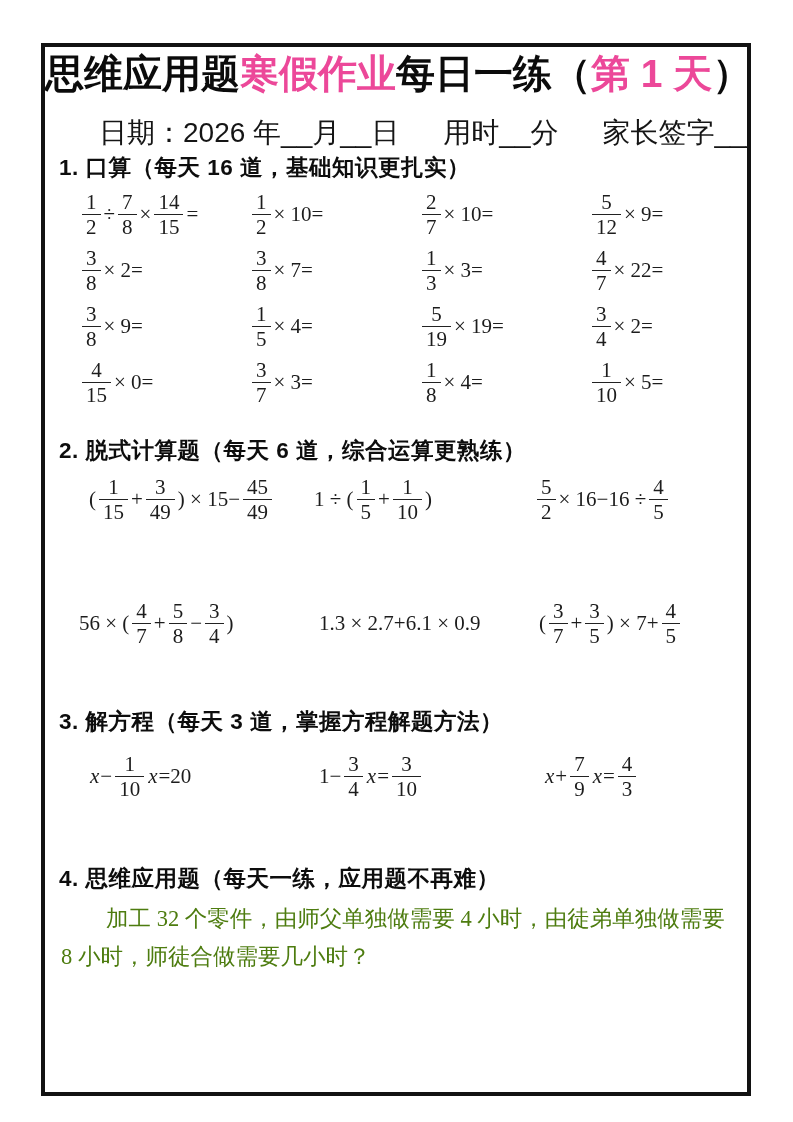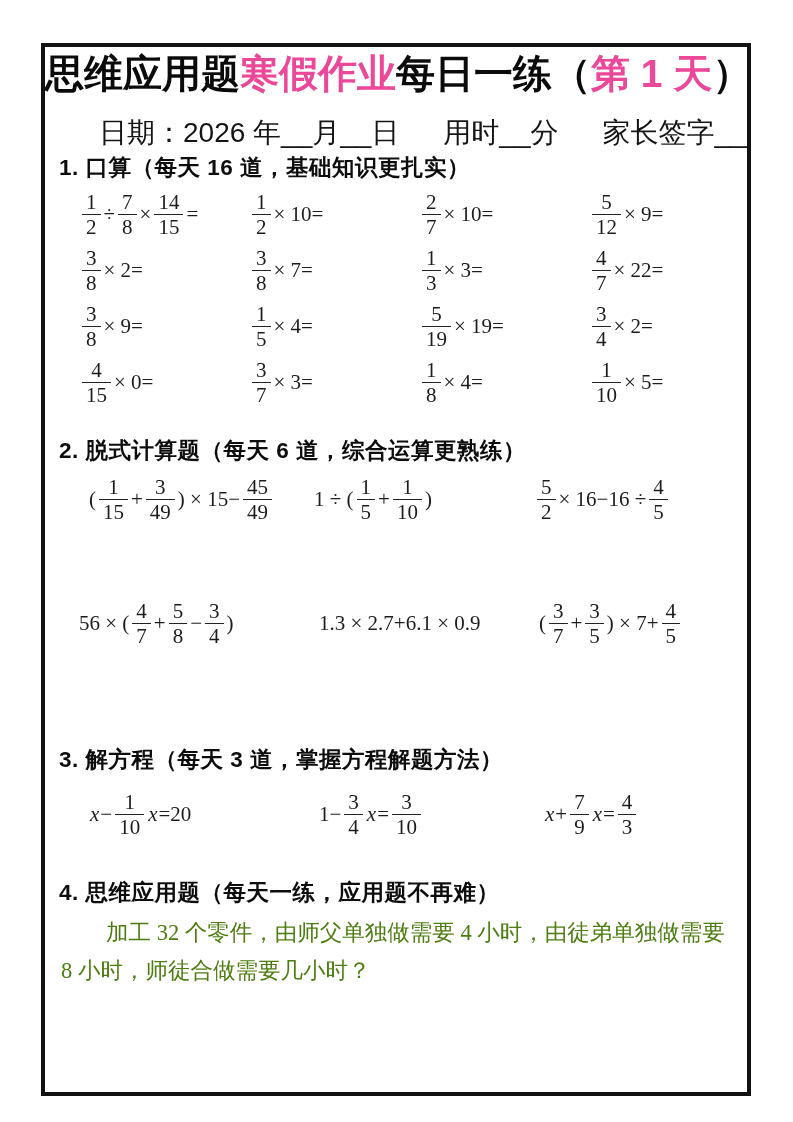--- a/index.html
+++ b/index.html
@@ -21,22 +21,22 @@
     margin:16px 0 0 54px;font-family:Liberation Sans, sans-serif;
     font-size:28px;color:#151515;display:flex;
   }
   .meta span{margin-right:44px;white-space:pre;}
   .sec-h{
     margin-left:14px;font-size:22.5px;font-weight:800;color:#0d0d0d;
     letter-spacing:0.5px;
   }
   .h1{}
   .h2{margin-top:24px;}
-  .h3{margin-top:92px;}
-  .h4{margin-top:34px;}
+  .h3{margin-top:54px;}
+  .h4{margin-top:58px;}
   .math{font-family:"Liberation Serif",serif;font-size:21px;color:#1c1c1c;}
   .grid-oral{
     display:grid;grid-template-columns:170px 170px 170px auto;
     grid-auto-rows:56px;align-items:center;margin:4px 0 0 34px;
   }
   .grid3{display:grid;grid-auto-rows:56px;align-items:center;}
   .g-s2a{grid-template-columns:225px 220px auto;margin:6px 0 0 44px;}
   .g-s2b{grid-template-columns:240px 220px auto;margin:68px 0 0 34px;}
   .g-s3{grid-template-columns:230px 225px auto;margin:12px 0 0 44px;}
   .cell{display:flex;align-items:center;white-space:pre;}

